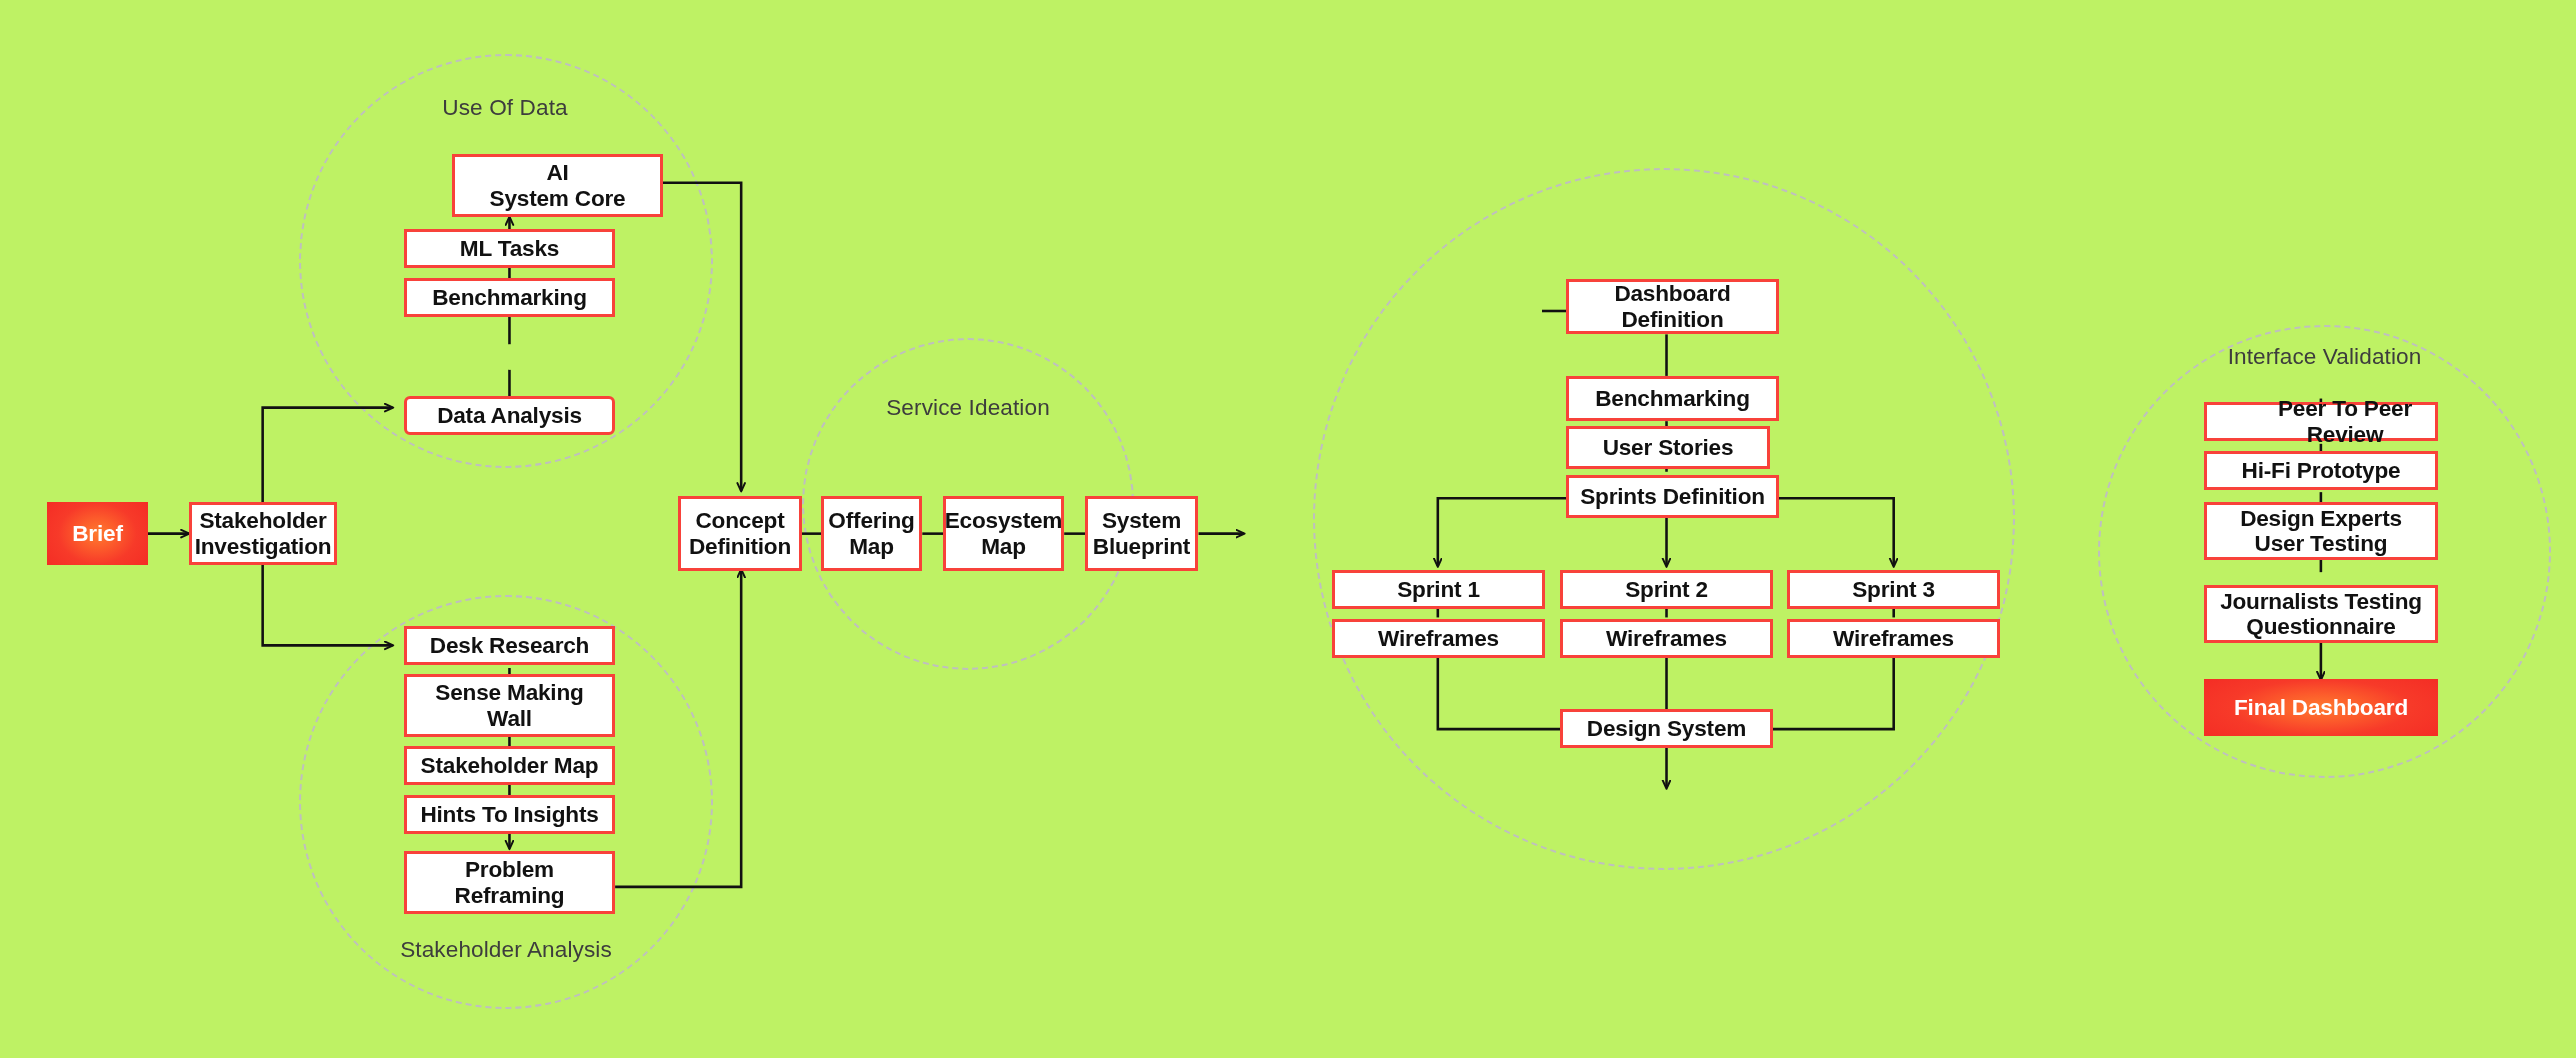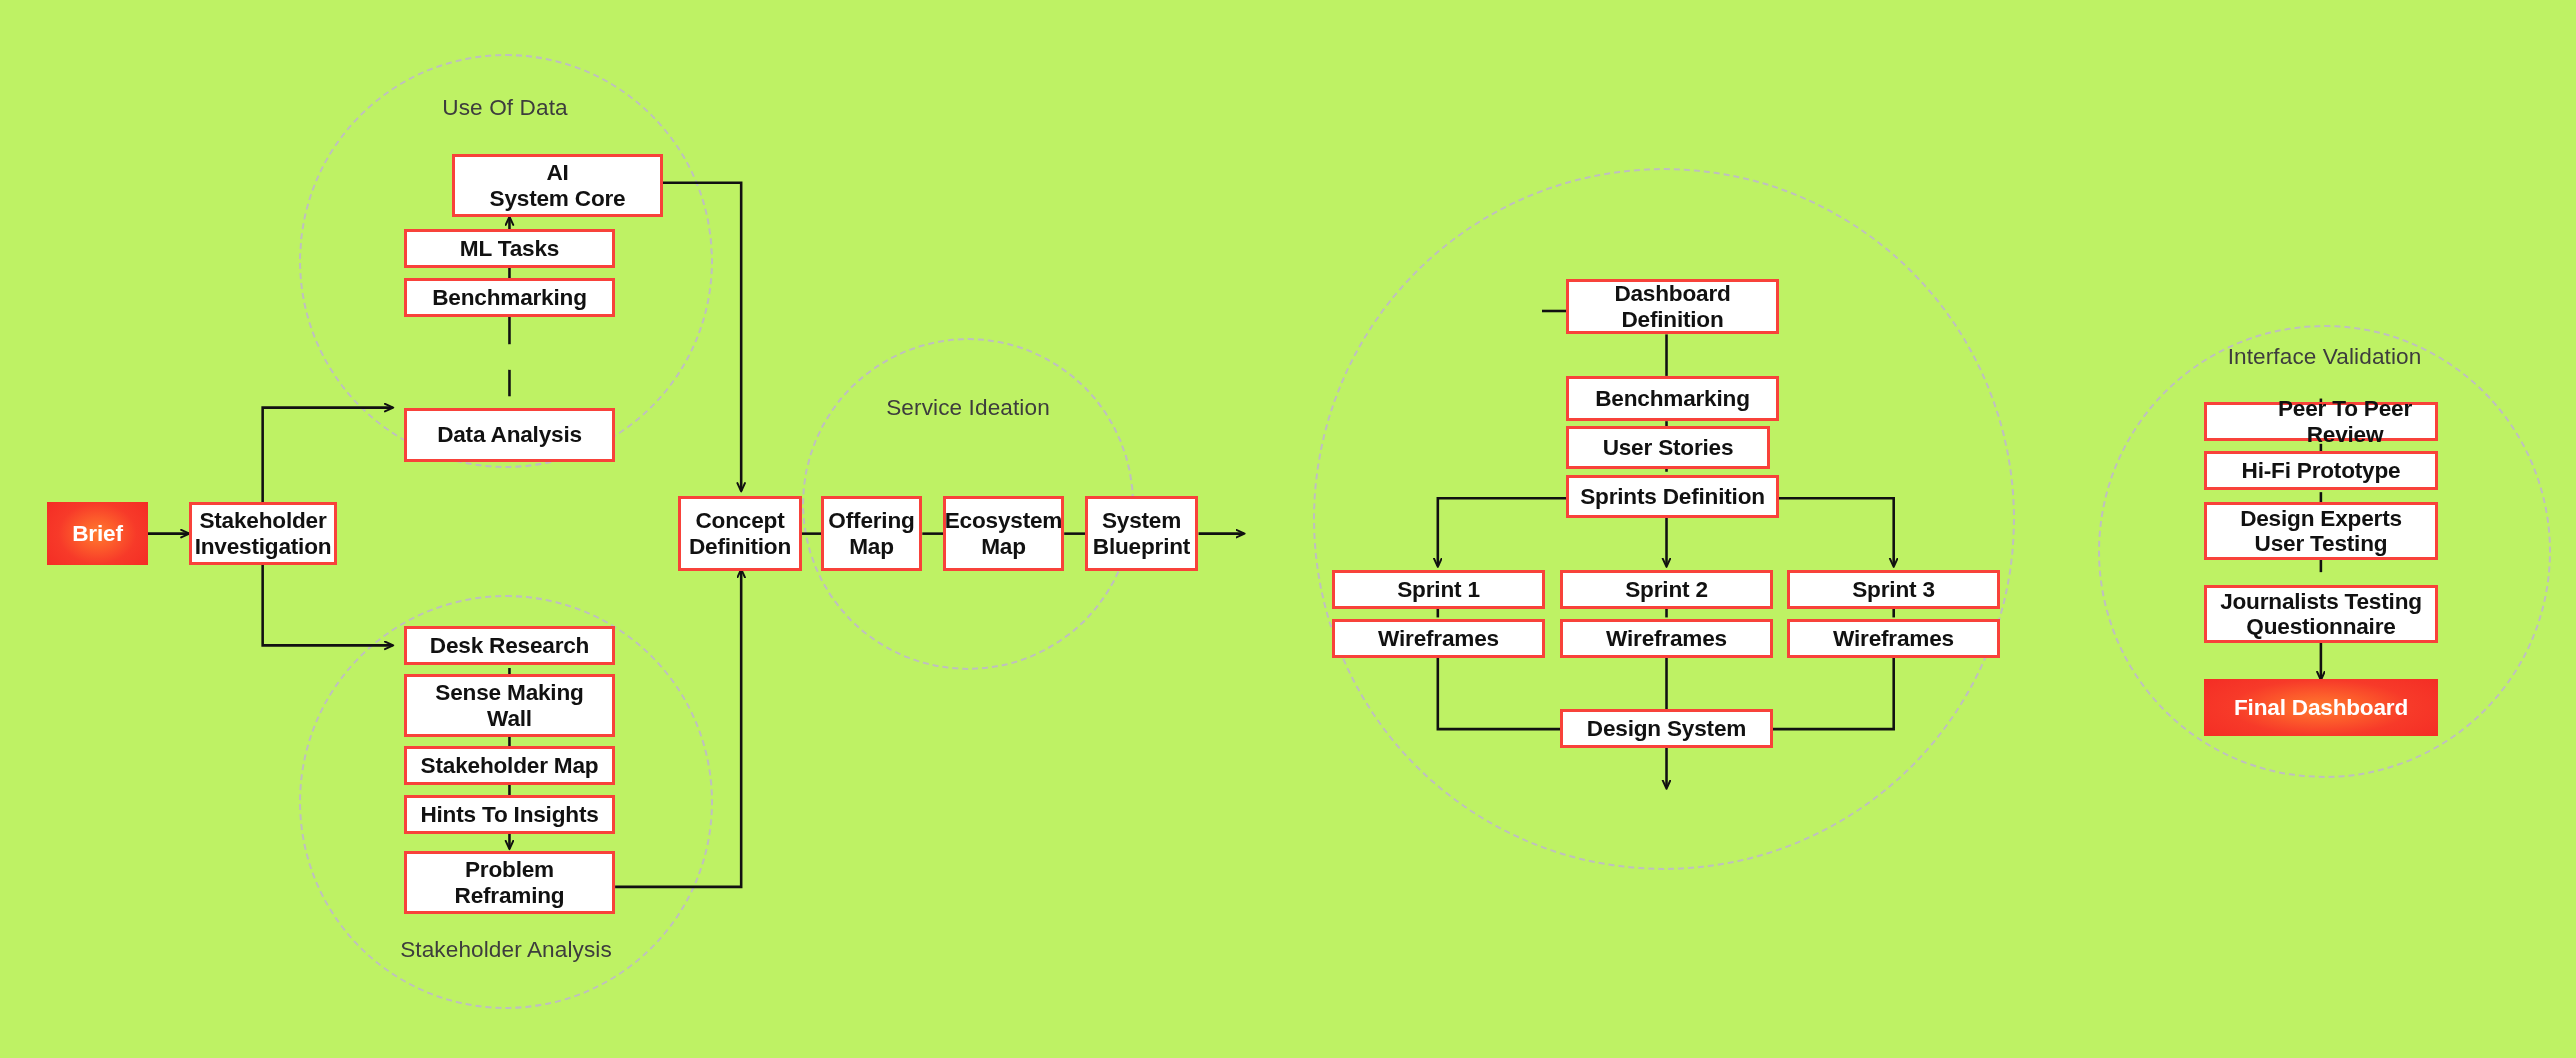--- a/index.html
+++ b/index.html
@@ -123,21 +123,21 @@
 
   <div class="node accent" style="left:47px;top:502px;width:101px;height:63px;">Brief</div>
 
   <div class="node" style="left:189px;top:502px;width:148px;height:63px;white-space:pre-line;">Stakeholder
 Investigation</div>
 
   <div class="node" style="left:404px;top:154px;width:211px;height:63px;white-space:pre-line;margin-left:48px;">AI
 System Core</div>
   <div class="node" style="left:404px;top:229px;width:211px;height:39px;">ML Tasks</div>
   <div class="node" style="left:404px;top:278px;width:211px;height:39px;">Benchmarking</div>
-  <div class="node" style="left:404px;top:408px;width:211px;height:54px;">Data Analysis</div>
+  <div class="node" style="left:404px;top:396px;width:211px;height:39px;border-radius:6px;">Data Analysis</div>
 
   <div class="node" style="left:404px;top:626px;width:211px;height:39px;">Desk Research</div>
   <div class="node" style="left:404px;top:674px;width:211px;height:63px;white-space:pre-line;">Sense Making
 Wall</div>
   <div class="node" style="left:404px;top:746px;width:211px;height:39px;">Stakeholder Map</div>
   <div class="node" style="left:404px;top:795px;width:211px;height:39px;">Hints To Insights</div>
   <div class="node" style="left:404px;top:851px;width:211px;height:63px;white-space:pre-line;">Problem
 Reframing</div>
 
   <div class="node" style="left:678px;top:496px;width:124px;height:75px;white-space:pre-line;">Concept

